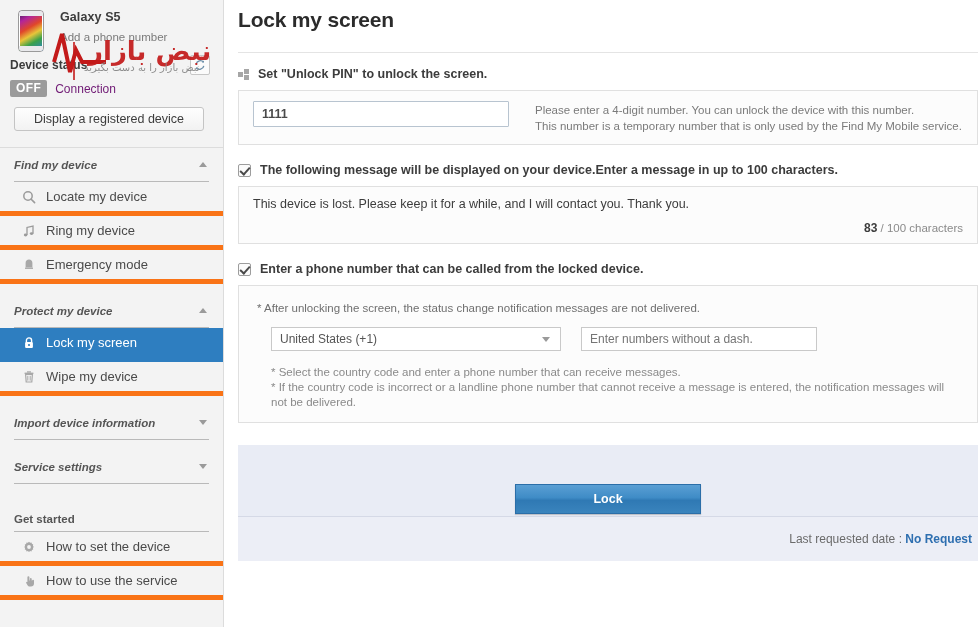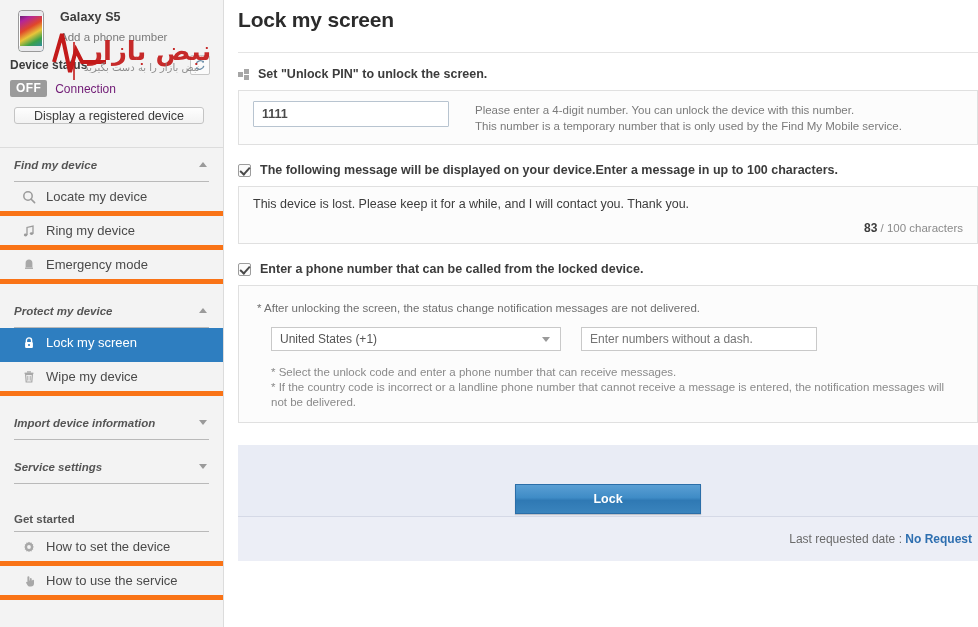--- a/index.html
+++ b/index.html
@@ -57,21 +57,21 @@
 
   .conn-row { position: absolute; left: 10px; top: 80px; display: flex; align-items: center; }
   .off-badge {
     background: #9b9b9b; color: #ffffff; font-size: 12px; font-weight: bold;
     padding: 1px 6px 2px 6px; border-radius: 2px; letter-spacing: .4px;
   }
   .conn-text { font-size: 12px; color: #701a75; margin-left: 8px; }
 
   .display-device-btn {
     position: absolute; left: 14px; top: 107px;
-    width: 190px; height: 17px;
+    width: 190px; height: 24px;
     border: 1px solid #c4c4c4; border-radius: 3px;
     background: linear-gradient(#fefefe,#f2f2f2);
     color: #3c3c3c; font-size: 12.5px;
     display: flex; align-items: center; justify-content: center;
     cursor: pointer; white-space: nowrap;
   }
 
   .sidebar-divider { height: 1px; background: #dcdcdc; margin: 0; }
 
   .nav-group { padding: 0 14px; }
@@ -143,21 +143,21 @@
   .panel {
     margin: 9px 0 0 14px;
     border: 1px solid #e0e0e0;
     background: #fcfcfc;
     padding: 10px 14px;
     position: relative;
   }
 
   .pin-row { display: flex; align-items: flex-start; }
   .pin-input {
-    width: 196px; height: 26px;
+    width: 256px; height: 26px;
     border: 1px solid #b8c4d0; background: #ffffff;
     font-size: 12.5px; color: #4a4a4a; font-weight: bold;
     padding: 0 8px; border-radius: 1px;
     font-family: "Liberation Sans", sans-serif;
     outline: none;
   }
   .pin-help { margin-left: 26px; font-size: 11.5px; color: #7a7a7a; line-height: 16px; padding-top: 1px; }
 
   .cb-row { display: flex; align-items: center; margin: 18px 0 0 14px; }
   .checkbox {
@@ -436,21 +436,21 @@
     <div class="phone-panel">
       <div class="note-small">* After unlocking the screen, the status change notification messages are not delivered.</div>
       <div class="inputs-row">
         <div class="country-select">
           <span>United States (+1)</span>
           <span class="caret down"></span>
         </div>
         <input class="phone-input" type="text" placeholder="Enter numbers without a dash." style="">
       </div>
       <div class="notes-block">
-        <div>* Select the unlock code and enter a phone number that can receive messages.</div>
+        <div>* Select the country code and enter a phone number that can receive messages.</div>
         <div>* If the country code is incorrect or a landline phone number that cannot receive a message is entered, the notification messages will not be delivered.</div>
       </div>
     </div>
 
     <div class="action-bar">
       <div class="lock-btn">Lock</div>
     </div>
     <div class="footer-bar">
       <div class="footer-text">
         <span>Last requested date :</span>

